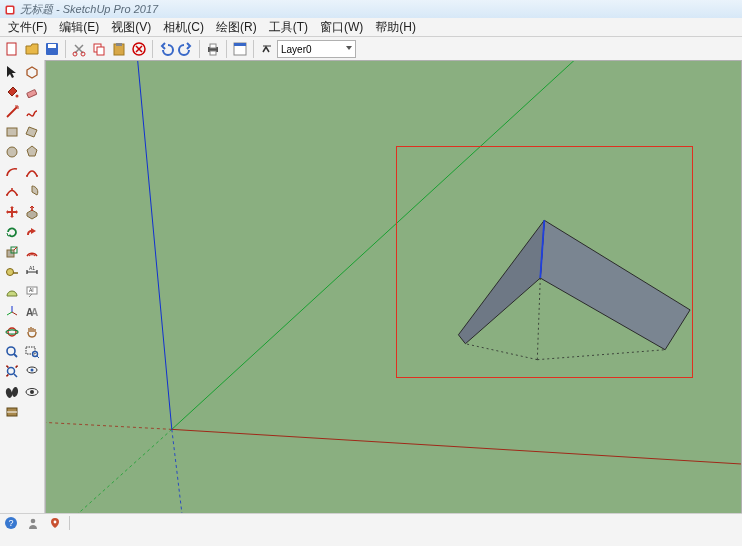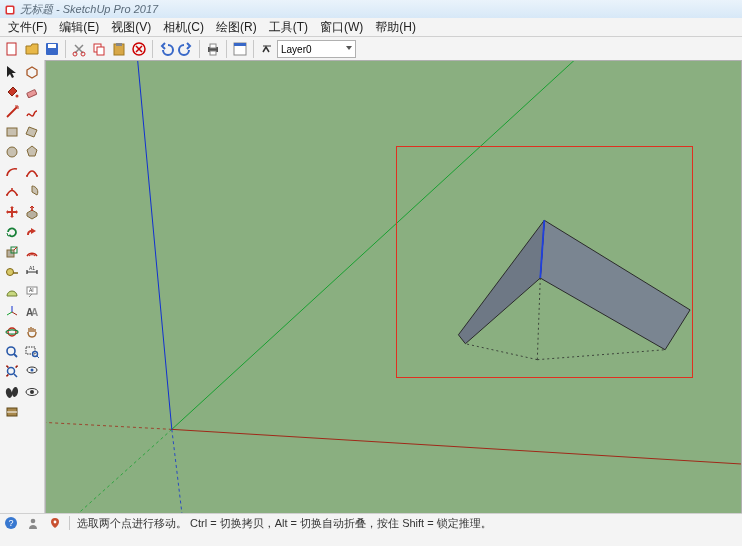--- a/index.html
+++ b/index.html
@@ -564,16 +564,15 @@
         <path d="M3 13c0-3 2-4 4-4s4 1 4 4" fill="#888"></path>
       </svg>
   </span>
   <span class="s-icon">
     <svg class="ico-sm" viewBox="0 0 14 14">
         <path d="M7 2a4 4 0 0 1 4 4c0 3-4 6-4 6S3 9 3 6a4 4 0 0 1 4-4z" fill="#c85030"></path>
         <circle cx="7" cy="6" r="1.4" fill="#fff"></circle>
       </svg>
   </span>
   <span class="divider"></span>
-  <span style="padding-left:4px;">选取两个点进行移动。 Ctrl = 切换拷贝，Alt = 切换自动折叠，按住 Shift = 锁定推理。</span>
 </div>
 
 <div class="bottom-edge"></div>
 
 </body></html>

